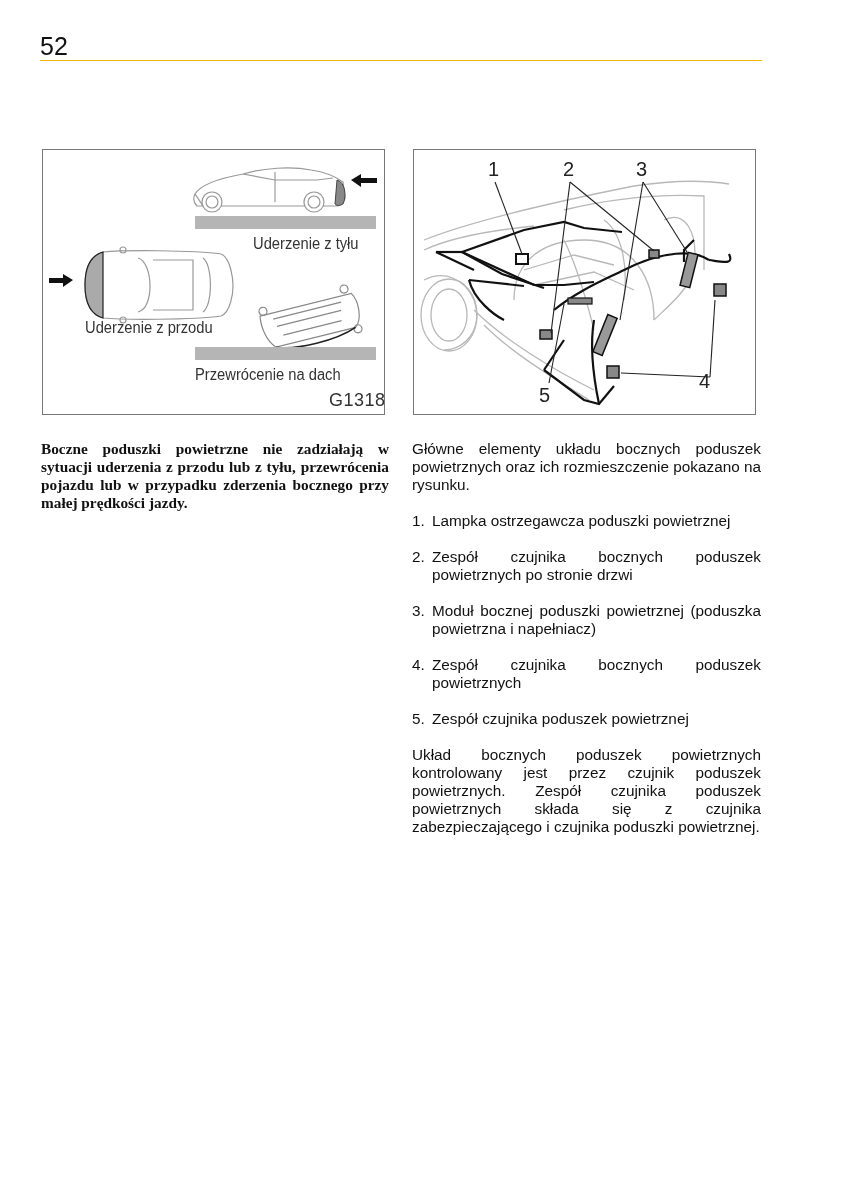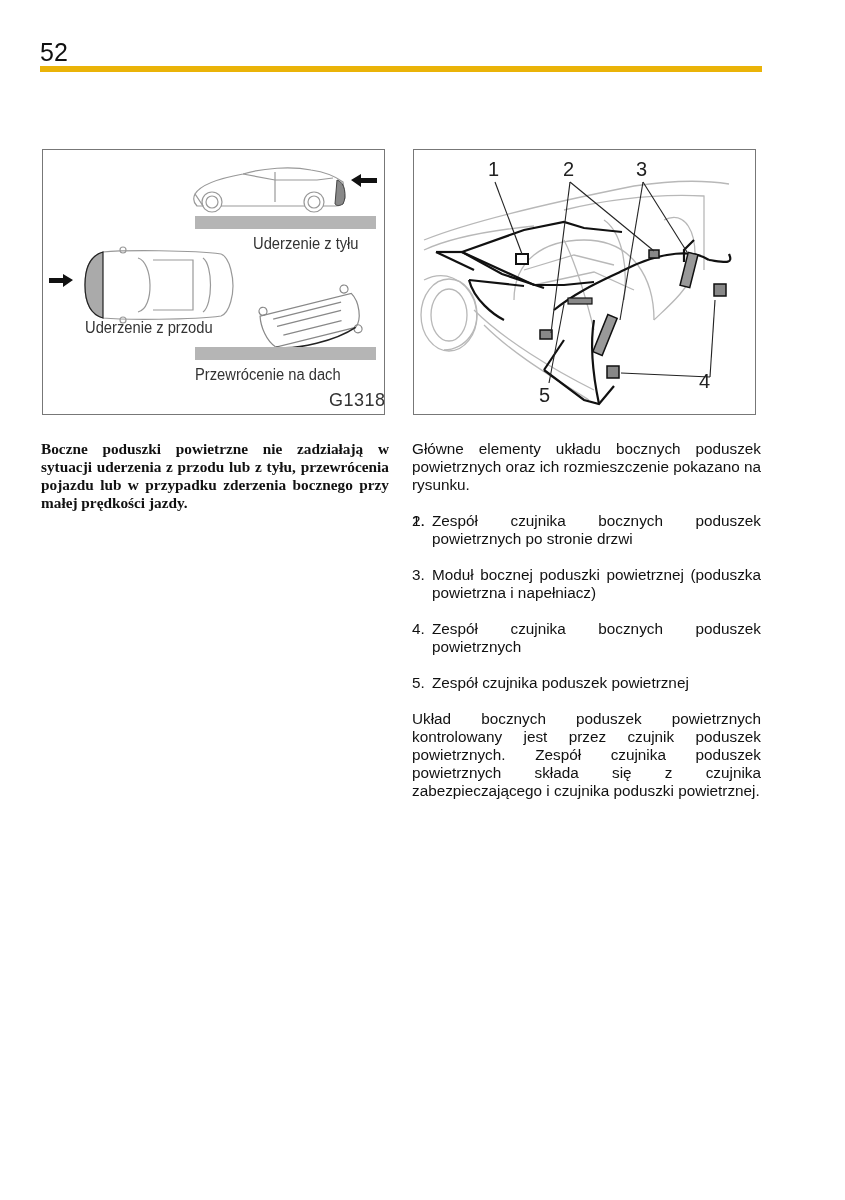--- a/index.html
+++ b/index.html
@@ -1,19 +1,19 @@
 <!DOCTYPE html>
 <html><head>
 <meta charset="utf-8">
 <style>
   html, body { margin: 0; padding: 0; background: #ffffff; }
   body { width: 845px; height: 1200px; position: relative; overflow: hidden;
          font-family: "Liberation Sans", sans-serif; color: #111; }
-  .header { position: absolute; left: 40px; top: 36px; width: 722px; height: 30px;
-            border-bottom: 6px solid #eab308; }
+  .header { position: absolute; left: 40px; top: 30px; width: 722px; height: 30px;
+            border-bottom: 1px solid #eab308; }
   .page-num { position: absolute; left: 0; top: 2px; font-size: 25px; line-height: 28px; }
   .chapter { position: absolute; left: 86px; top: 9px; font-size: 16px; line-height: 20px; letter-spacing: 0.1px; }
   .fig { position: absolute; border: 1px solid #777; background: #fff; overflow: hidden; }
   .fig svg { position: absolute; left: 0; top: 0; }
   .fig-code { position: absolute; font-size: 18px; color: #333; letter-spacing: 0.5px; }
   .fig-label { position: absolute; font-size: 16px; color: #333; white-space: nowrap; transform: scaleX(0.92); transform-origin: left top; }
   .callout { position: absolute; font-size: 20px; color: #222; }
   .col { position: absolute; font-size: 15.3px; line-height: 18px; text-align: justify; }
   .col-left { left: 41px; top: 440px; width: 348px; font-weight: bold; font-family: Liberation Serif, serif; }
   .col-right { left: 412px; top: 440px; width: 349px; }
@@ -143,20 +143,20 @@
   <span class="fig-code" style="left:284px; top:245px;margin-top:32px;">G13278</span>
 </div>
 
 <div class="col col-left">
   <p>Boczne poduszki powietrzne nie zadziałają w sytuacji uderzenia z przodu lub z tyłu, przewrócenia pojazdu lub w przypadku zderzenia bocznego przy małej prędkości jazdy.</p>
 </div>
 
 <div class="col col-right">
   <p>Główne elementy układu bocznych poduszek powietrznych oraz ich rozmieszczenie pokazano na rysunku.</p>
   <ul class="list">
-    <li><span class="num">1.</span></li>
+    <li><span class="num">1.</span><span>Lampka ostrzegawcza poduszki powietrznej</span></li>
     <li><span class="num">2.</span><span>Zespół czujnika bocznych poduszek powietrznych po stronie drzwi</span></li>
     <li><span class="num">3.</span><span>Moduł bocznej poduszki powietrznej (poduszka powietrzna i napełniacz)</span></li>
     <li><span class="num">4.</span><span>Zespół czujnika bocznych poduszek powietrznych</span></li>
     <li><span class="num">5.</span><span>Zespół czujnika poduszek powietrznej</span></li>
   </ul>
   <p class="para2">Układ bocznych poduszek powietrznych kontrolowany jest przez czujnik poduszek powietrznych. Zespół czujnika poduszek powietrznych składa się z czujnika zabezpieczającego i czujnika poduszki powietrznej.</p>
 </div>
 
 </body></html>

